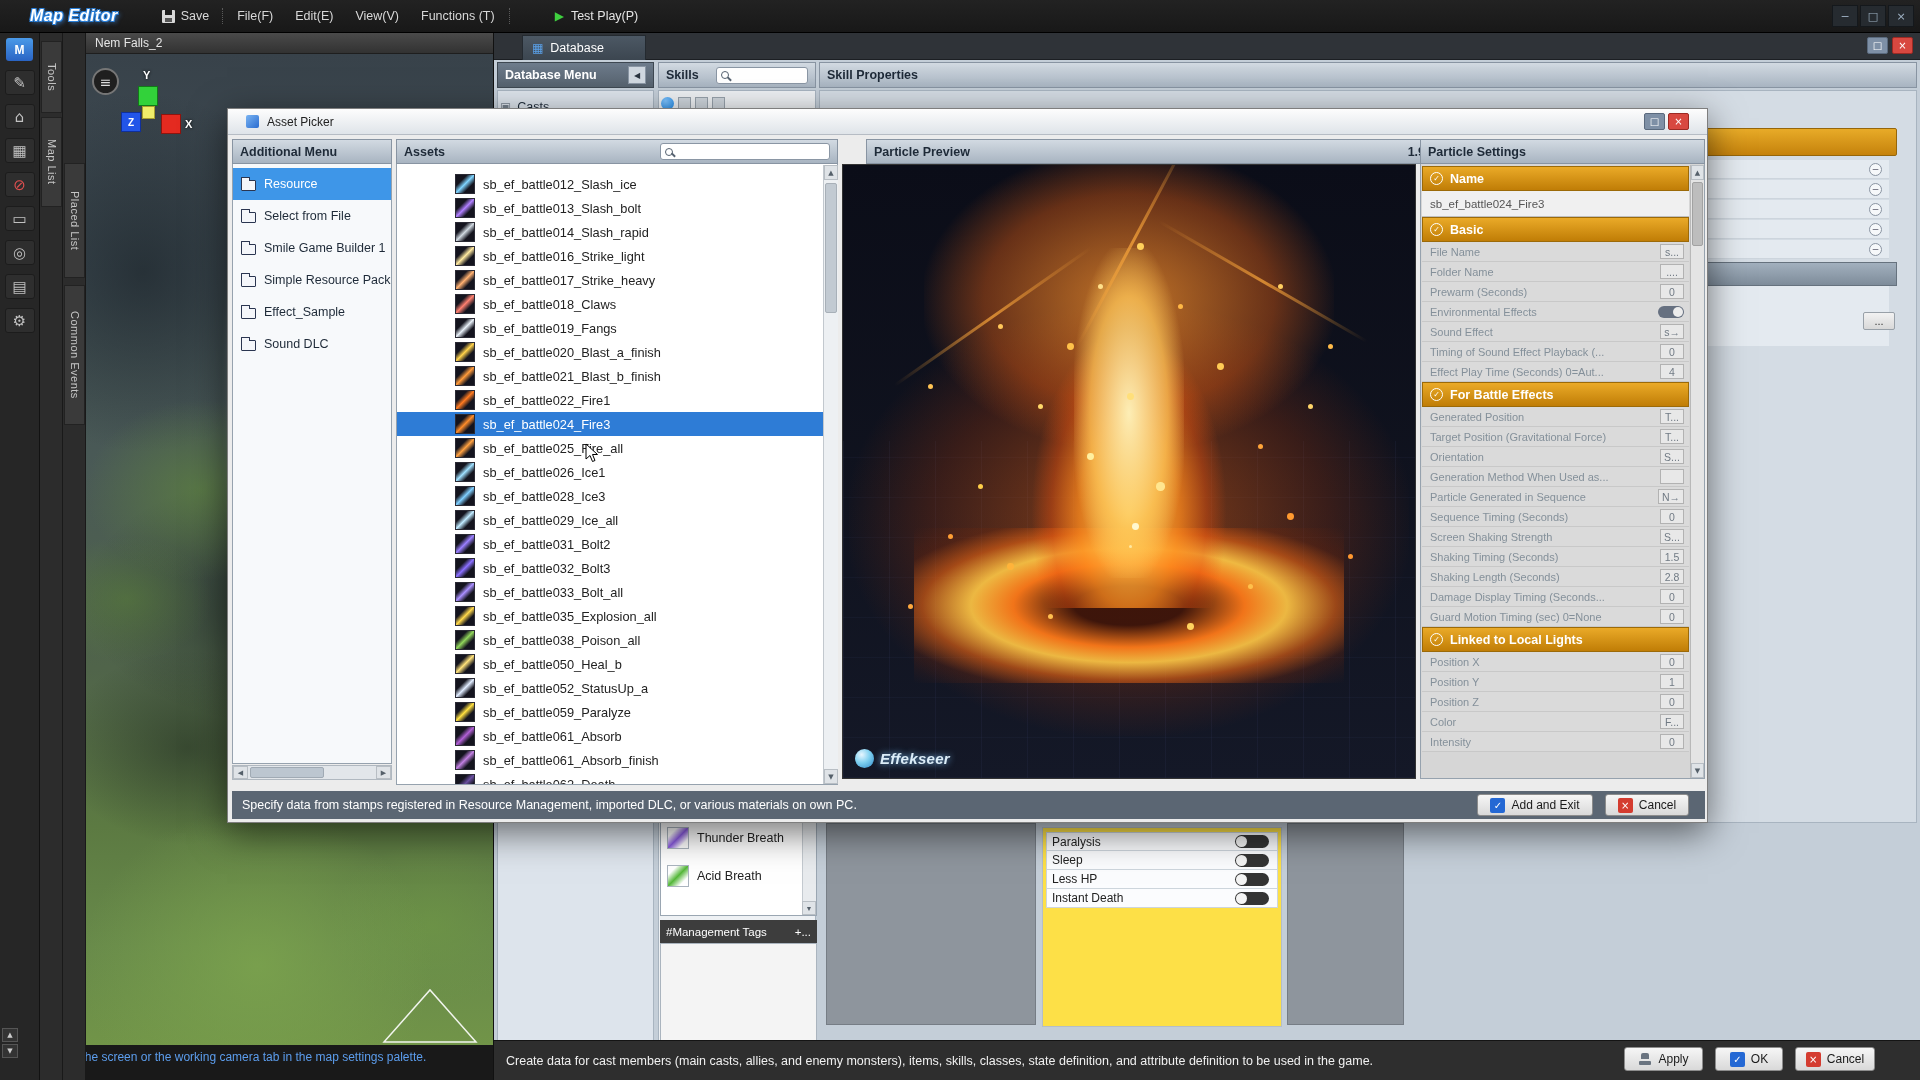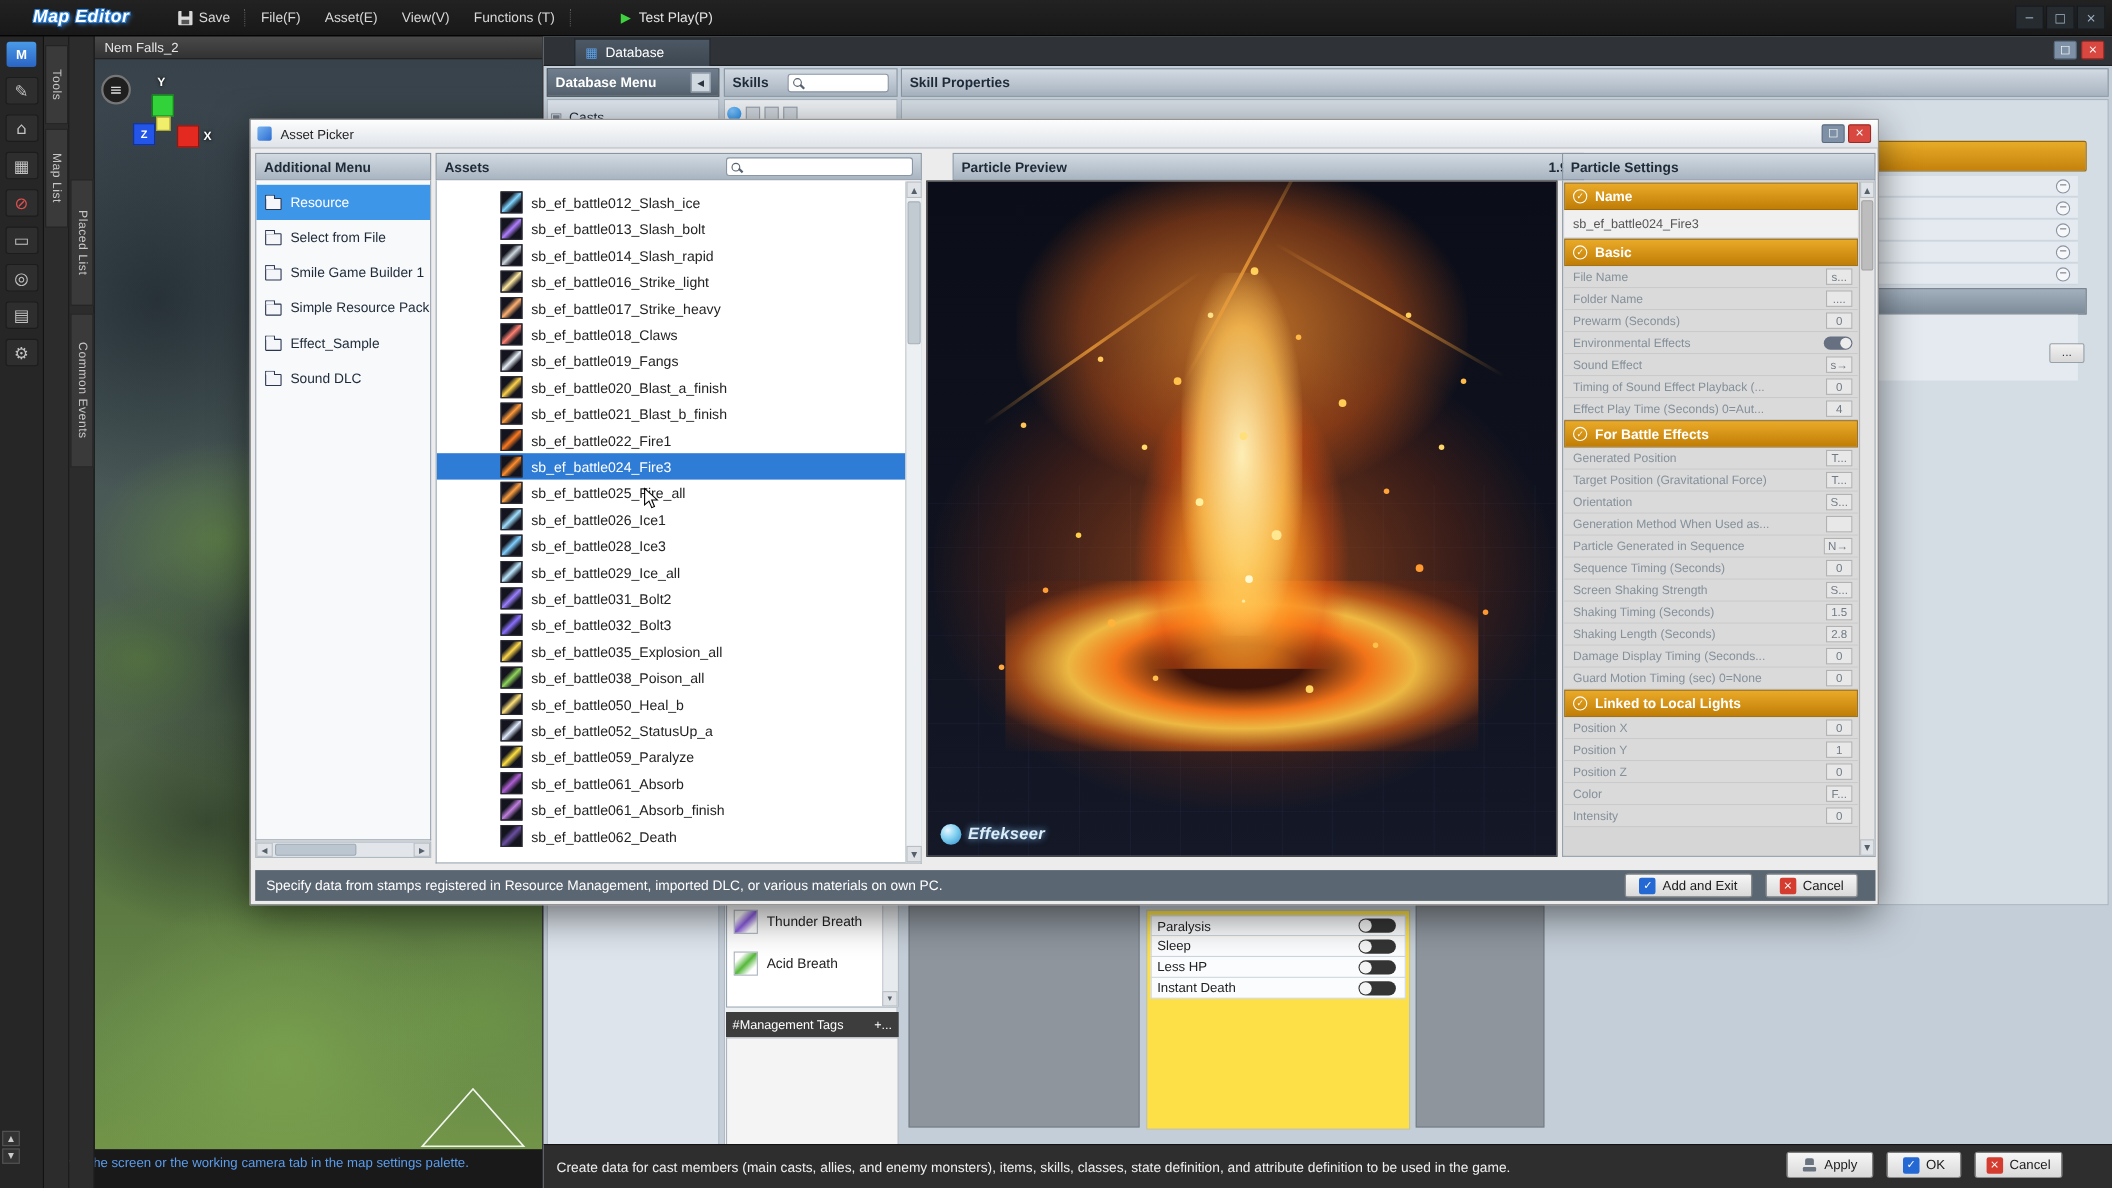--- a/index.html
+++ b/index.html
@@ -172,21 +172,21 @@
   .stamp-icon::after { content:""; position:absolute; left:1px; bottom:1px; width:12px; height:4px; background:#6a7480; border-radius:1px; }
   #apply-btn { position:absolute; right:218px; top:6px; width:79px; }
   #ok-btn { position:absolute; right:138px; top:6px; width:68px; }
   #db-cancel-btn { position:absolute; right:46px; top:6px; width:80px; }
 
   
   #dialog { position:absolute; left:227px; top:108px; width:1481px; height:715px; background:#ececec;
     border:1px solid #7e7e7e; box-shadow:0 10px 34px rgba(0,0,0,.55); z-index:10; }
   #dlg-titlebar { position:absolute; left:0; top:0; width:100%; height:26px;
     background:linear-gradient(180deg,#fdfdfd,#dfe4e9); border-bottom:1px solid #b6bcc4;
-    display:flex; align-items:center; padding:0 6px; gap:8px; }
+    display:flex; align-items:center; padding:0 18px; gap:8px; }
   #dlg-icon { width:13px; height:13px; border-radius:2px; background:linear-gradient(135deg,#7ab4f2,#2a6cd0); }
   #dlg-title { font-size:12px; color:#222; }
   #dlg-controls { margin-left:auto; display:flex; gap:3px; }
 
   .panel-header { height:25px; background:linear-gradient(180deg,#d2dae2,#a8b4c1); border:1px solid #8894a2;
     color:#1e2a38; font-weight:bold; font-size:12.5px; display:flex; align-items:center; padding:0 7px; }
 
   #addmenu-panel { position:absolute; left:4px; top:30px; width:160px; }
   #addmenu-body { position:absolute; left:4px; top:55px; width:160px; height:600px; background:#f7f9fb;
     border:1px solid #96a2ae; border-top:none; overflow:hidden; padding-top:4px; }
@@ -290,21 +290,21 @@
 
 <div id="topbar">
   <div id="app-logo">Map Editor</div>
   <div id="save-item">
     <span class="floppy-icon"></span>
     <span>Save</span>
   </div>
   <div class="menu-group">
     <span class="dotsep"></span>
     <span class="menu-item">File(F)</span>
-    <span class="menu-item">Asset(E)</span>
+    <span class="menu-item">Edit(E)</span>
     <span class="menu-item">View(V)</span>
     <span class="menu-item">Functions (T)</span>
     <span class="dotsep"></span>
   </div>
   <div id="testplay-item">
     <span class="play-glyph">▶</span>
     <span>Test Play(P)</span>
   </div>
   <div id="win-controls">
     <span class="wc">─</span>
@@ -621,20 +621,24 @@
       <div class="asset-row">
         <span class="thumb" style="--c: #9a7fff;"></span>
         <span>sb_ef_battle031_Bolt2</span>
       </div>
 
       <div class="asset-row">
         <span class="thumb" style="--c: #8a6fff;"></span>
         <span>sb_ef_battle032_Bolt3</span>
       </div>
 
+      <div class="asset-row">
+        <span class="thumb" style="--c: #a98fff;"></span>
+        <span>sb_ef_battle033_Bolt_all</span>
+      </div>
 
       <div class="asset-row">
         <span class="thumb" style="--c: #ffd84a;"></span>
         <span>sb_ef_battle035_Explosion_all</span>
       </div>
 
       <div class="asset-row">
         <span class="thumb" style="--c: #8fd45a;"></span>
         <span>sb_ef_battle038_Poison_all</span>
       </div>

